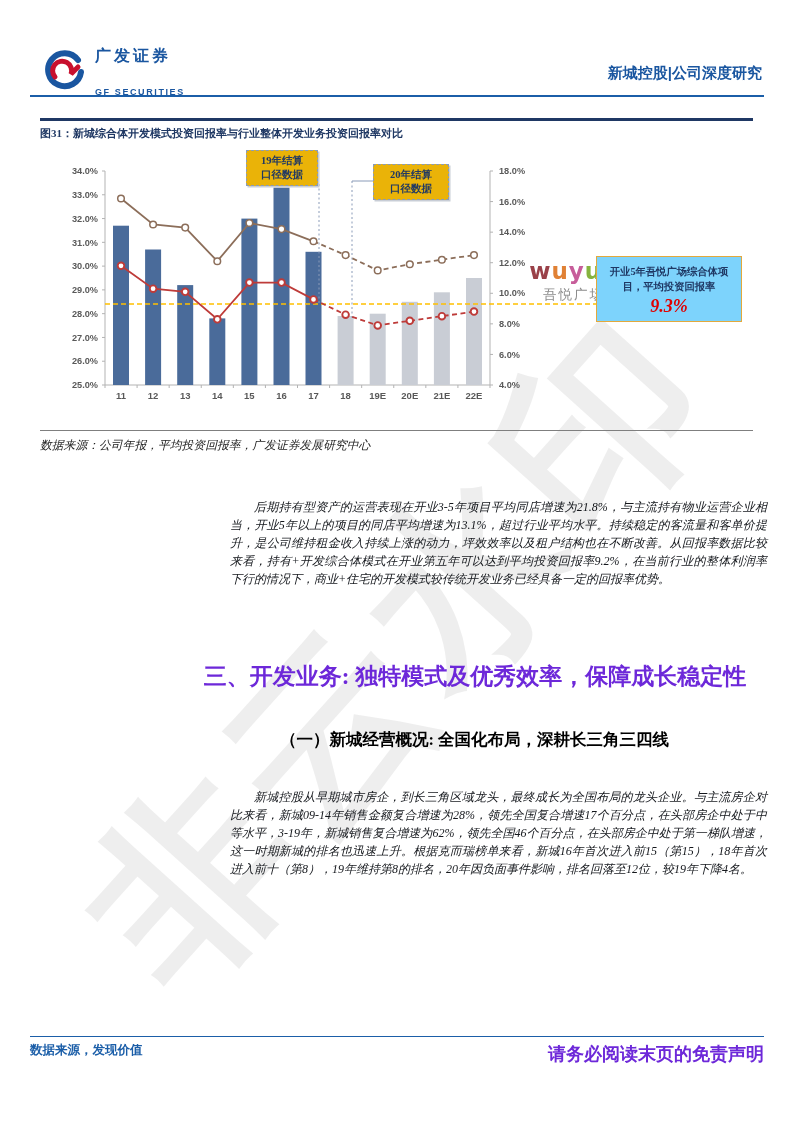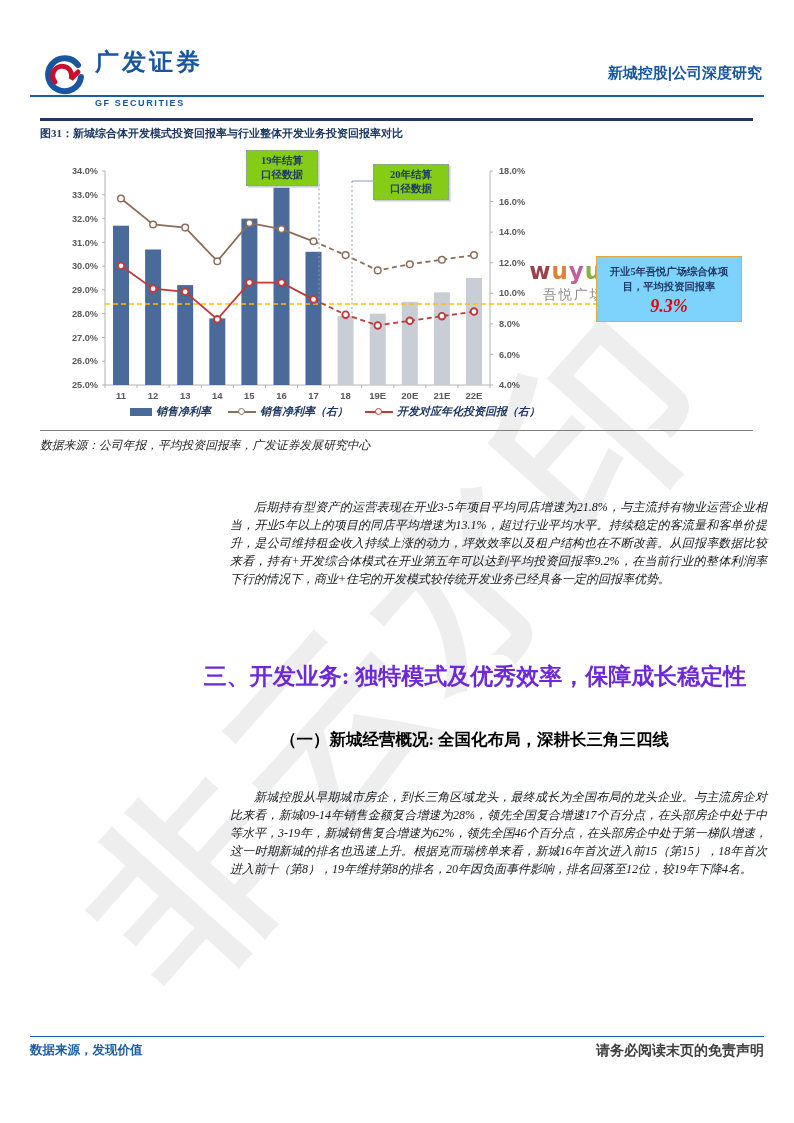--- a/index.html
+++ b/index.html
@@ -6,33 +6,33 @@
   .page{position:relative;width:794px;height:1123px;background:#fff;overflow:hidden;
         font-family:"Liberation Sans",sans-serif;}
   .watermark{position:absolute;top:530px;left:-60px;width:880px;height:210px;
         text-align:center;font-size:195px;font-weight:bold;white-space:nowrap;
         font-family:"Liberation Serif",serif;color:#777;opacity:.12;
         letter-spacing:8px;transform:rotate(-48deg);z-index:0;pointer-events:none;}
   .content{position:absolute;inset:0;z-index:1;}
 
   
   .logo{position:absolute;left:42px;top:46px;display:flex;align-items:center;gap:9px;}
-  .logo-cn{font-size:24px;font-weight:bold;color:#1A56A0;letter-spacing:3px;
+  .logo-cn{font-size:16px;font-weight:bold;color:#1A56A0;letter-spacing:3px;
         font-family:"Liberation Serif",serif;}
   .logo-en{font-size:9px;font-weight:bold;color:#1A56A0;letter-spacing:1.6px;margin-top:20px;}
   .hdr-title{position:absolute;right:32px;top:64px;font-size:15px;font-weight:bold;color:#1A56A0;}
   .hdr-rule{position:absolute;left:30px;top:95px;width:734px;border-top:2px solid #1B5EA8;}
 
   
   .fig-title{position:absolute;left:40px;top:118px;width:713px;border-top:3px solid #1F3864;
         padding-top:5px;font-weight:bold;font-size:11px;color:#1F3864;
         font-family:"Liberation Serif",serif;}
   .chart-wrap{position:absolute;left:40px;top:148px;width:715px;height:284px;}
   .chart-svg{position:absolute;left:0;top:0;}
-  .callout{position:absolute;background:#84cc16;border:1px dashed #8A9BB8;
+  .callout{position:absolute;background:#eab308;border:1px dashed #8A9BB8;
         box-shadow:1.5px 1.5px 0 #C8CDD6;font-weight:bold;font-size:10.5px;color:#1F3864;
         text-align:center;line-height:1.35;padding:3px 6px;font-family:"Liberation Serif",serif;}
   .callout-19{left:206px;top:2px;width:58px;}
   .callout-20{left:333px;top:16px;width:62px;}
   .wuyue{position:absolute;left:486px;top:112px;width:96px;text-align:center;}
   .wuyue-word{font-size:23px;font-weight:bold;letter-spacing:1px;
         font-family:"DejaVu Sans",sans-serif;line-height:1;}
   .wuyue-name{font-size:13.5px;color:#8C8C8C;margin-top:3px;letter-spacing:2px;}
   .hl-box{position:absolute;left:556px;top:108px;width:146px;background:#7dd3fc;
         border:1.5px solid #E3A93C;text-align:center;padding:7px 5px 4px;box-sizing:border-box;}
@@ -59,21 +59,21 @@
   .p1{top:498px;}
   .p2{top:788px;}
   .h1{position:absolute;left:180px;width:590px;top:661px;text-align:center;
         font-family:"Liberation Serif",serif;font-weight:bold;font-size:23px;color:#6d28d9;}
   .h2{position:absolute;left:188px;width:573px;top:729px;text-align:center;
         font-family:"Liberation Serif",serif;font-weight:bold;font-size:16.5px;color:#000;}
 
   
   .footer-rule{position:absolute;left:30px;top:1036px;width:734px;border-top:1.5px solid #1B5EA8;}
   .footer-left{position:absolute;left:30px;top:1042px;font-size:12.5px;font-weight:bold;color:#1B5EA8;}
-  .footer-right{position:absolute;right:30px;top:1042px;font-size:14px;font-weight:bold;color:#404040;}
+  .footer-right{position:absolute;right:30px;top:1042px;font-size:18px;font-weight:bold;color:#6d28d9;}
   .footer-page{position:absolute;left:0;right:0;top:1063px;text-align:center;
         font-size:11.5px;font-weight:bold;color:#1B5EA8;}
 </style>
 </head>
 <body>
 
 <div class="page">
 
   <div class="watermark">非云水印</div>
 
@@ -219,38 +219,20 @@
       <div class="wuyue">
         <div class="wuyue-word" id="wuyue-word"><span style="color: rgb(154, 65, 73);">w</span><span style="color: rgb(224, 129, 53);">u</span><span style="color: rgb(199, 93, 154);">y</span><span style="color: rgb(134, 179, 63);">u</span><span style="color: rgb(51, 166, 160);">e</span></div>
         <div class="wuyue-name">吾悦广场</div>
       </div>
 
       <div class="hl-box">
         <div class="hl-text">开业5年吾悦广场综合体项目，平均投资回报率</div>
         <div class="hl-value">9.3%</div>
       </div>
 
-      <div class="legend">
-        <div class="legend-item">
-          <span class="sw-bar" id="sw-bar" style="background: rgb(74, 107, 154);"></span>
-          <span>销售净利率</span>
-        </div>
-        <div class="legend-item">
-          <span class="sw-line" id="sw-line1" style="background: rgb(140, 110, 90);">
-              <span class="sw-dot" id="sw-dot1" style="border-color: rgb(140, 110, 90);"></span>
-            </span>
-          <span>销售净利率（右）</span>
-        </div>
-        <div class="legend-item">
-          <span class="sw-line" id="sw-line2" style="background: rgb(190, 59, 57);">
-              <span class="sw-dot" id="sw-dot2" style="border-color: rgb(190, 59, 57);"></span>
-            </span>
-          <span>开发对应年化投资回报（右）</span>
-        </div>
-      </div>
     </div>
 
     <div class="fig-source">数据来源：公司年报，平均投资回报率，广发证券发展研究中心</div>
 
     <div class="para p1">后期持有型资产的运营表现在开业3-5年项目平均同店增速为21.8%，与主流持有物业运营企业相当，开业5年以上的项目的同店平均增速为13.1%，超过行业平均水平。持续稳定的客流量和客单价提升，是公司维持租金收入持续上涨的动力，坪效效率以及租户结构也在不断改善。从回报率数据比较来看，持有+开发综合体模式在开业第五年可以达到平均投资回报率9.2%，在当前行业的整体利润率下行的情况下，商业+住宅的开发模式较传统开发业务已经具备一定的回报率优势。</div>
     <div class="h1">三、开发业务: 独特模式及优秀效率，保障成长稳定性</div>
     <div class="h2">（一）新城经营概况: 全国化布局，深耕长三角三四线</div>
     <div class="para p2">新城控股从早期城市房企，到长三角区域龙头，最终成长为全国布局的龙头企业。与主流房企对比来看，新城09-14年销售金额复合增速为28%，领先全国复合增速17个百分点，在头部房企中处于中等水平，3-19年，新城销售复合增速为62%，领先全国46个百分点，在头部房企中处于第一梯队增速，这一时期新城的排名也迅速上升。根据克而瑞榜单来看，新城16年首次进入前15（第15），18年首次进入前十（第8），19年维持第8的排名，20年因负面事件影响，排名回落至12位，较19年下降4名。</div>
 
     <div class="footer-rule"></div>

